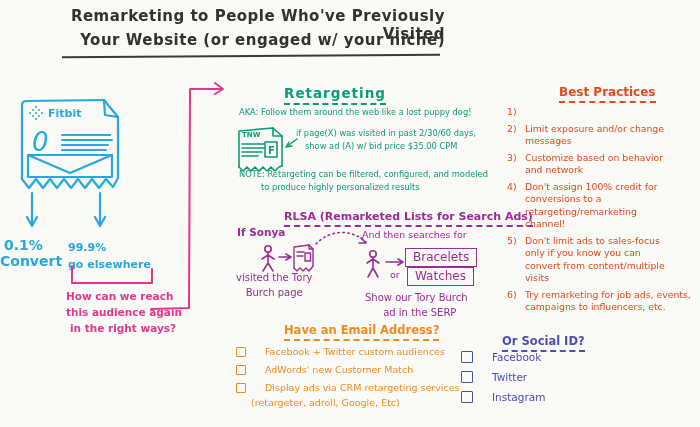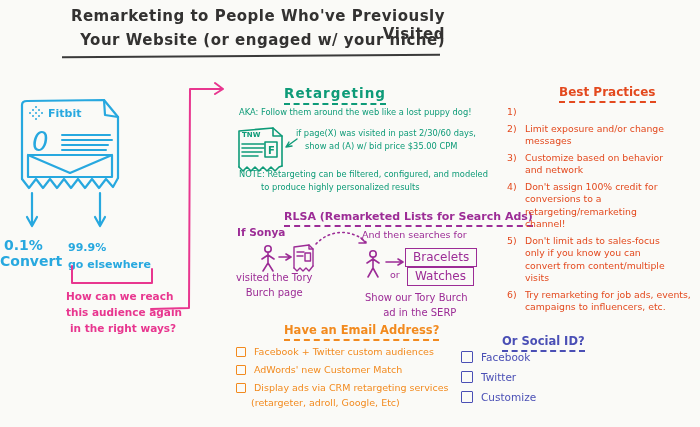--- a/index.html
+++ b/index.html
@@ -16,21 +16,21 @@
   .c-red{color:#e3491e}
   .c-blue{color:#4a4fb5}
   .title-line{left:55px;width:390px;text-align:right;font-size:15px;letter-spacing:.5px;font-weight:bold;}
   .underline-main{left:62px;top:55px;width:378px;border-bottom:2.5px solid #3a3a3a;transform:rotate(-.4deg);}
   .sec-title{font-weight:bold;border-bottom:2px dashed currentColor;padding-bottom:2px;display:inline-block;margin-left:48px;}
   .small{font-size:8.3px;}
   .med{font-size:10px;text-align:center;}
   .checkbox{display:inline-block;border:1.8px solid currentColor;border-radius:1px;flex:0 0 auto;}
   .cb-sm{width:8px;height:8px;}
   .cb-lg{width:10px;height:10px;}
-  .check-row{display:flex;align-items:center;gap:8px;white-space:nowrap;}
+  .check-row{display:flex;align-items:center;gap:19px;white-space:nowrap;}
   .qbox{border:1.8px solid #9c2c96;padding:1px 7px 2px 7px;font-size:12px;color:#9c2c96;}
   .bp-item{display:flex;gap:3px;margin-bottom:4px;font-size:9.3px;line-height:12.5px;color:#e3491e;}
   .bp-num{flex:0 0 15px;}
   .bp-text{width:150px;}
   .bp-item:last-child .bp-text{width:170px;}
   svg{overflow:visible;}
   svg text{font-family:"DejaVu Sans",sans-serif;}
 </style>
 </head>
 <body>
@@ -207,16 +207,16 @@
   <div class="abs check-row c-blue" style="left:461px;top:351px;font-size:10.5px">
     <span class="checkbox cb-lg"></span>
     <span>Facebook</span>
   </div>
   <div class="abs check-row c-blue" style="left:461px;top:371px;font-size:10.5px">
     <span class="checkbox cb-lg"></span>
     <span>Twitter</span>
   </div>
   <div class="abs check-row c-blue" style="left:461px;top:391px;font-size:10.5px">
     <span class="checkbox cb-lg"></span>
-    <span>Customize</span>
+    <span>Instagram</span>
   </div>
 
 </div>
 
 </body></html>

